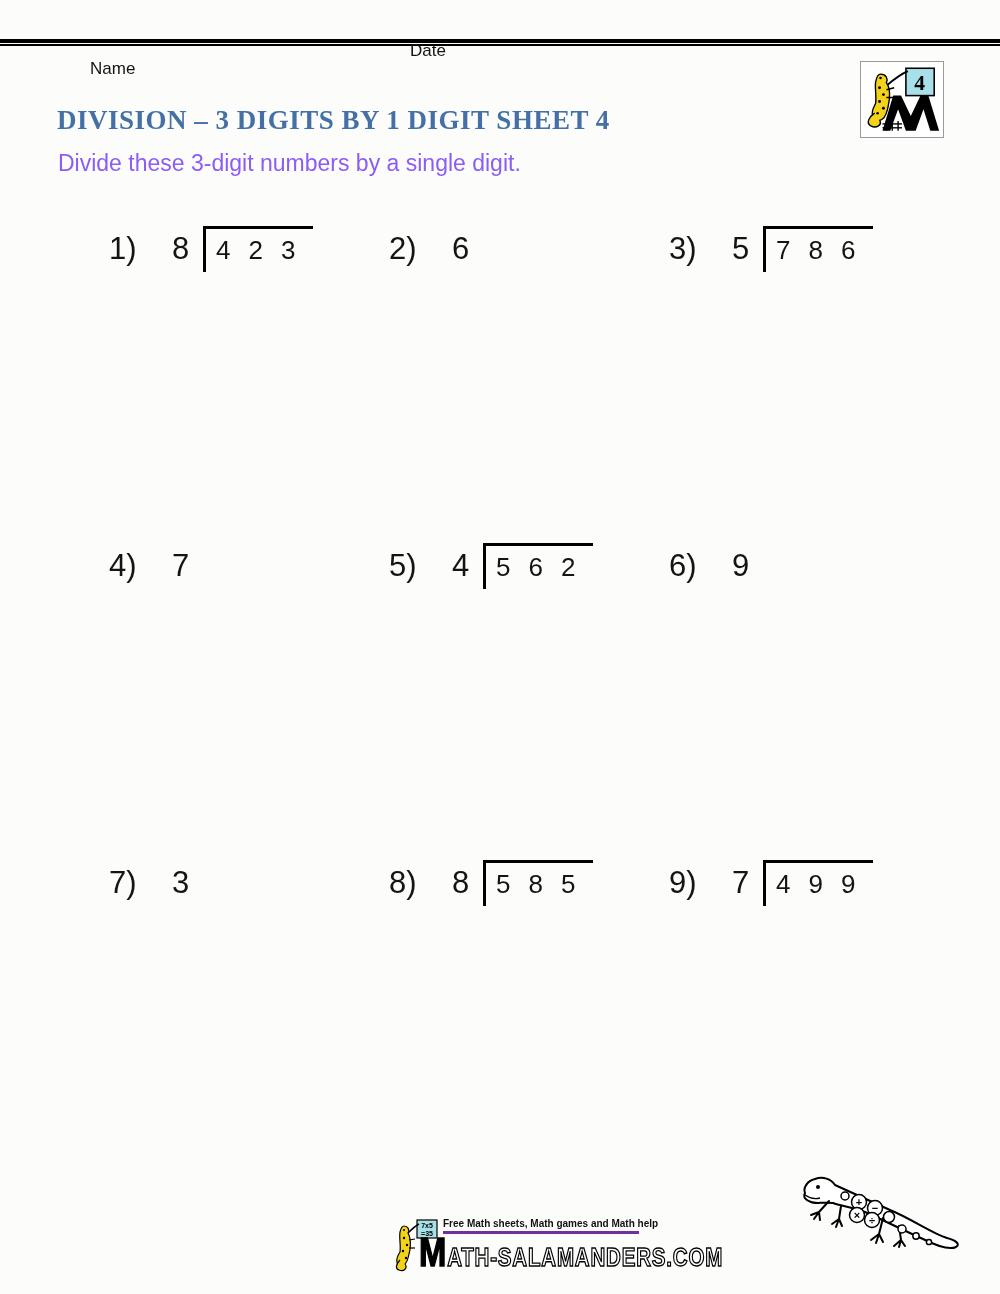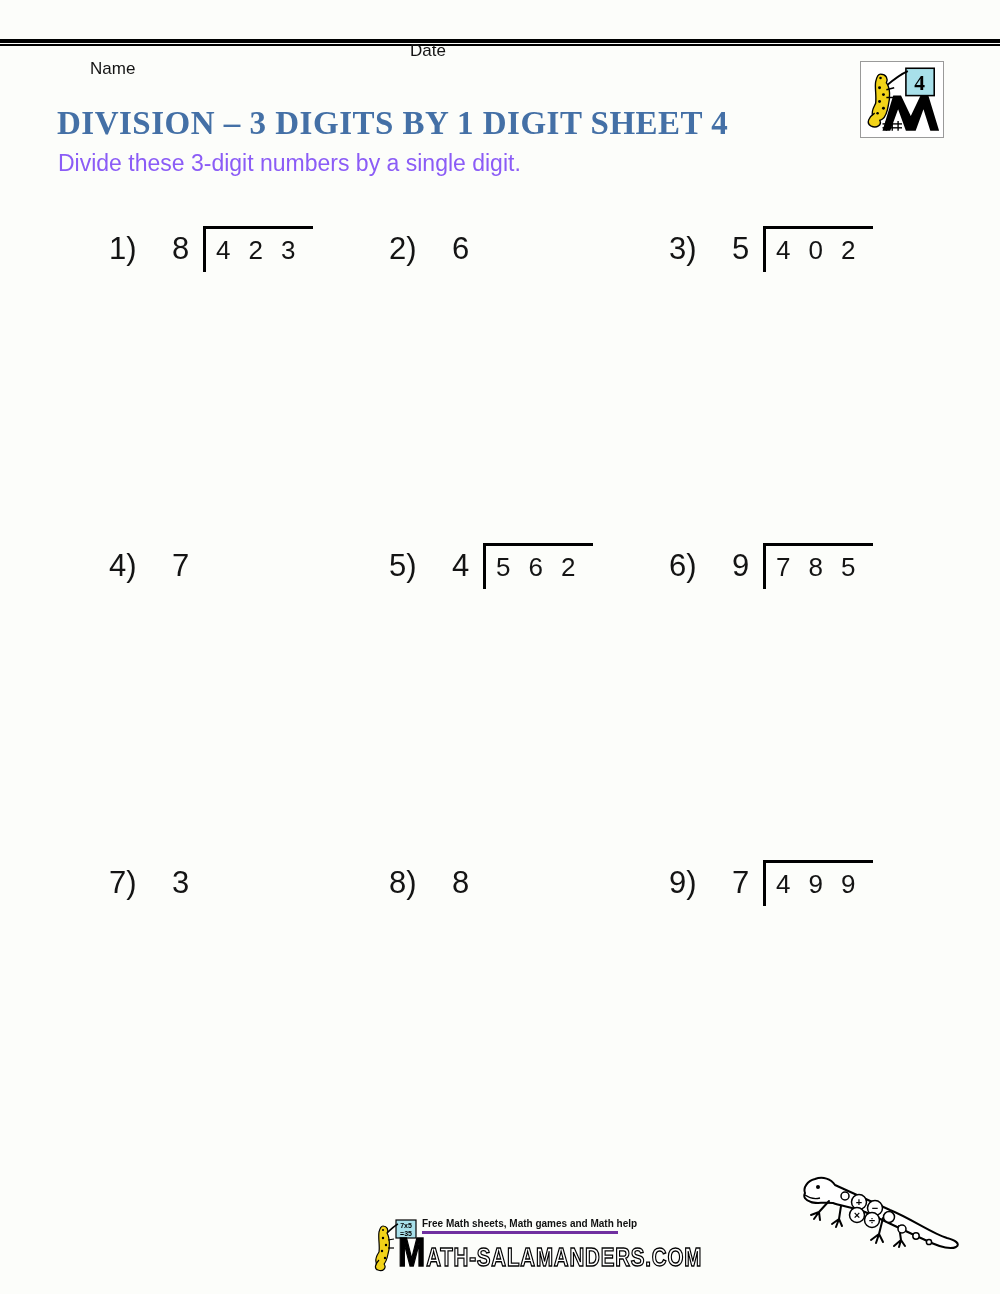--- a/index.html
+++ b/index.html
@@ -13,38 +13,38 @@
 
   .name-label { position:absolute; left:58px; top:59px; font-size:17px;margin-left:32px; }
   .date-label { position:absolute; left:410px; top:41px; font-size:17px; }
 
   
   .logo-box { position:absolute; left:860px; top:61px; width:84px; height:77px;
               background:#fff; border:1.5px solid #9a9a9a; }
   .logo-box svg { display:block; width:100%; height:100%; }
 
   .page-title { position:absolute; left:57px; top:105px; font-family:"Liberation Serif", serif;
-                font-weight:bold; font-size:33px; letter-spacing:0.5px; color:#4470a6; white-space:nowrap; }
+                font-weight:bold; font-size:27px; letter-spacing:0.5px; color:#4470a6; white-space:nowrap; }
   .page-subtitle { position:absolute; left:58px; top:150px; font-size:23px; color:#8b5cf6; white-space:nowrap; }
 
   
   .problems { position:absolute; left:85px; top:226px; width:840px; height:951px; }
   .prow { position:absolute; left:0; width:840px; height:317px; }
   .prow:nth-child(1){ top:0; } .prow:nth-child(2){ top:317px; } .prow:nth-child(3){ top:634px; }
   .problem { position:absolute; top:0; width:280px; height:317px; }
   .problem:nth-child(1){ left:0; } .problem:nth-child(2){ left:280px; } .problem:nth-child(3){ left:560px; }
   .p-num      { position:absolute; left:24px; top:4px; font-size:31px; line-height:38px; }
   .p-divisor  { position:absolute; left:87px; top:4px; font-size:31px; line-height:38px; }
   .p-dividend { position:absolute; left:118px; top:0;
                 border-top:3px solid #000; border-left:3px solid #000;
                 padding:2px 0 3px 10px; font-size:26px; line-height:38px; letter-spacing:18px;
                 white-space:nowrap; }
 
   
-  .footer { position:absolute; left:374px; top:1217px; display:flex; align-items:flex-end; }
+  .footer { position:absolute; left:395px; top:1217px; display:flex; align-items:flex-end; }
   .footer-logo { width:46px; height:56px; flex:0 0 auto; }
   .footer-text { margin-left:-22px; }
   .tagline { font-size:11.5px; font-weight:bold; white-space:nowrap; margin-left:24px;
              transform:scaleX(.87); transform-origin:left bottom; color:#111; }
   .purple-rule { height:3px; width:196px; background:#7030a0; margin:2px 0 1px 24px; }
   .sitename { font-size:25px; font-weight:bold; line-height:34px; white-space:nowrap;
               letter-spacing:1px; color:#222; transform:scaleX(.82); transform-origin:left bottom; }
   @supports ((-webkit-text-stroke:1px #000)) {
     .sitename { color:#fff; -webkit-text-stroke:1.4px #000; }
   }
@@ -104,47 +104,47 @@
       <span class="p-divisor">8</span>
       <span class="p-dividend">423</span>
     </div>
     <div class="problem">
       <span class="p-num">2)</span>
       <span class="p-divisor">6</span>
     </div>
     <div class="problem">
       <span class="p-num">3)</span>
       <span class="p-divisor">5</span>
-      <span class="p-dividend">402</span>
+      <span class="p-dividend">786</span>
     </div>
   </div>
   <div class="prow">
     <div class="problem">
       <span class="p-num">4)</span>
       <span class="p-divisor">7</span>
     </div>
     <div class="problem">
       <span class="p-num">5)</span>
       <span class="p-divisor">4</span>
       <span class="p-dividend">562</span>
     </div>
     <div class="problem">
       <span class="p-num">6)</span>
       <span class="p-divisor">9</span>
-      <span class="p-dividend">785</span>
     </div>
   </div>
   <div class="prow">
     <div class="problem">
       <span class="p-num">7)</span>
       <span class="p-divisor">3</span>
     </div>
     <div class="problem">
       <span class="p-num">8)</span>
       <span class="p-divisor">8</span>
+      <span class="p-dividend">585</span>
     </div>
     <div class="problem">
       <span class="p-num">9)</span>
       <span class="p-divisor">7</span>
       <span class="p-dividend">499</span>
     </div>
   </div>
 </div>
 
 <div class="corner-salamander">

